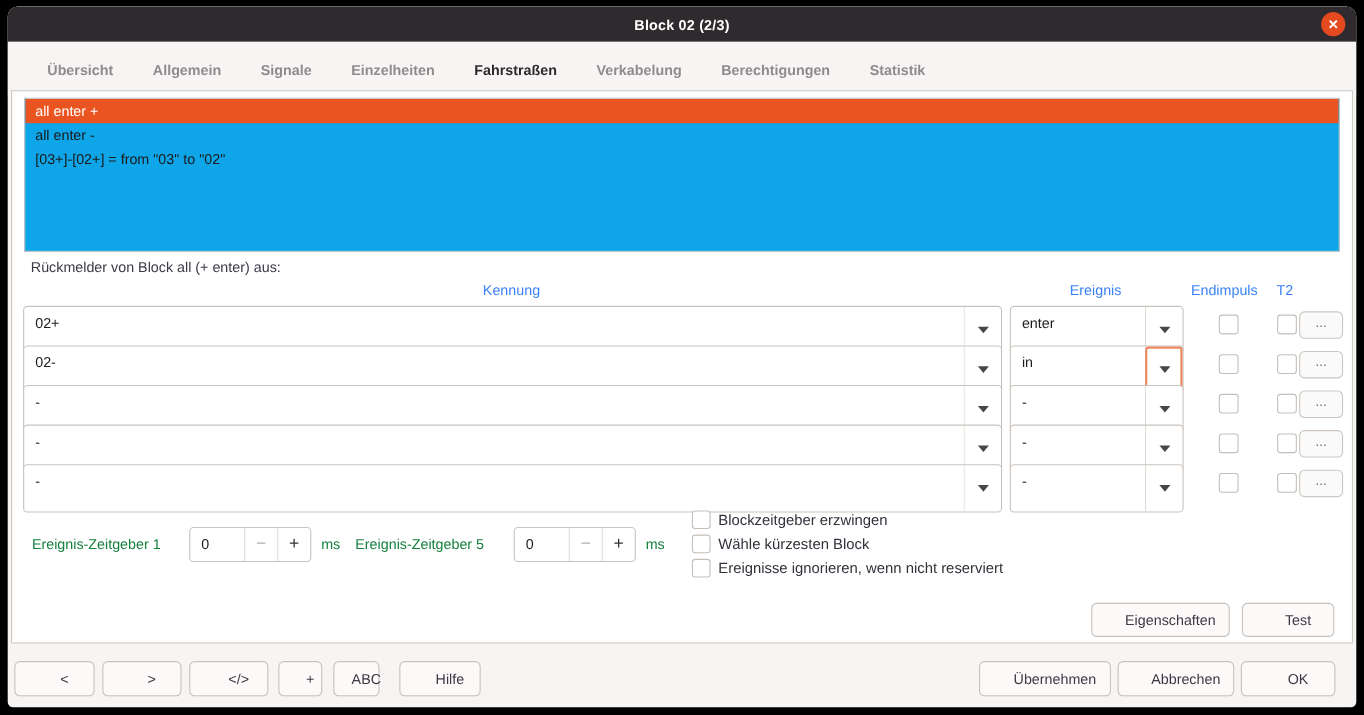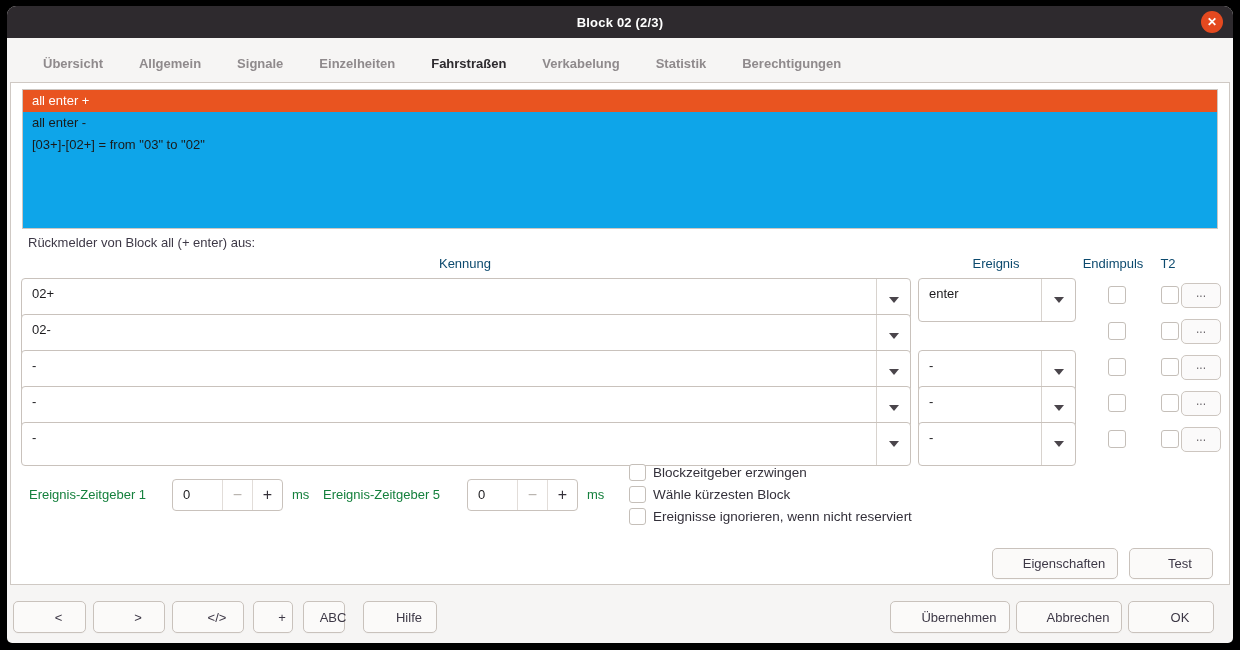--- a/index.html
+++ b/index.html
@@ -40,21 +40,21 @@
   }
   
   .listbox {
     position:absolute; left:11px; top:6px; width:1196px; height:140px;
     background:#0ea5e9; border:1px solid #cdc7c2; overflow:hidden;
   }
   .list-item { height:22px; line-height:22px; padding-left:9px; font-size:13px; color:#1a1a1a; }
   .list-item.selected { background:#e95420; color:#fff; }
   .section-label { position:absolute; left:17px; top:152px; font-size:13px; color:#3d3846; }
   
-  .col-header { position:absolute; top:173px; font-size:13px; color:#0c4a6e; text-align:center; }
+  .col-header { position:absolute; top:173px; font-size:13px; color:#3b82f6; text-align:center; }
   .hdr-kennung  { left:404px; width:100px; }
   .hdr-ereignis { left:935px; width:100px; }
   .hdr-endimpuls{ left:1052px; width:100px; }
   .hdr-t2       { left:1132px; width:50px; }
   
   .combo {
     position:absolute; height:44px; background:#fff; border:1px solid #c9c2bc; border-radius:4px;padding-left:24px;
   }
   .combo .value {
     position:absolute; left:10px; right:36px; top:0; height:30px; line-height:30px;
@@ -130,24 +130,24 @@
     <div class="tab">
         <span>Einzelheiten</span>
       </div>
     <div class="tab active">
         <span>Fahrstraßen</span>
       </div>
     <div class="tab">
         <span>Verkabelung</span>
       </div>
     <div class="tab">
+        <span>Berechtigungen</span>
+      </div>
+    <div class="tab">
         <span>Statistik</span>
-      </div>
-    <div class="tab">
-        <span>Berechtigungen</span>
       </div>
   </div>
 
   <div class="page">
 
     <div class="listbox">
       <div class="list-item selected">all enter +</div>
       <div class="list-item">all enter -</div>
       <div class="list-item">[03+]-[02+] = from "03" to "02"</div>
     </div>
@@ -171,20 +171,26 @@
           <span class="tri"></span>
         </span>
     </div>
     <div class="row-check" style="left:1097px; top:203px"></div>
     <div class="row-check" style="left:1150px; top:203px"></div>
     <div class="more-btn" style="top:200px">...</div>
 
     <div class="combo kennung" style="top:231px">
       <span class="value">02-</span>
       <span class="arrow-zone">
+          <span class="tri"></span>
+        </span>
+    </div>
+    <div class="combo ereignis" style="top:231px">
+      <span class="value">in</span>
+      <span class="arrow-zone focused">
           <span class="tri"></span>
         </span>
     </div>
     <div class="row-check" style="left:1097px; top:239px"></div>
     <div class="row-check" style="left:1150px; top:239px"></div>
     <div class="more-btn" style="top:236px">...</div>
 
     <div class="combo kennung" style="top:267px">
       <span class="value">-</span>
       <span class="arrow-zone">

